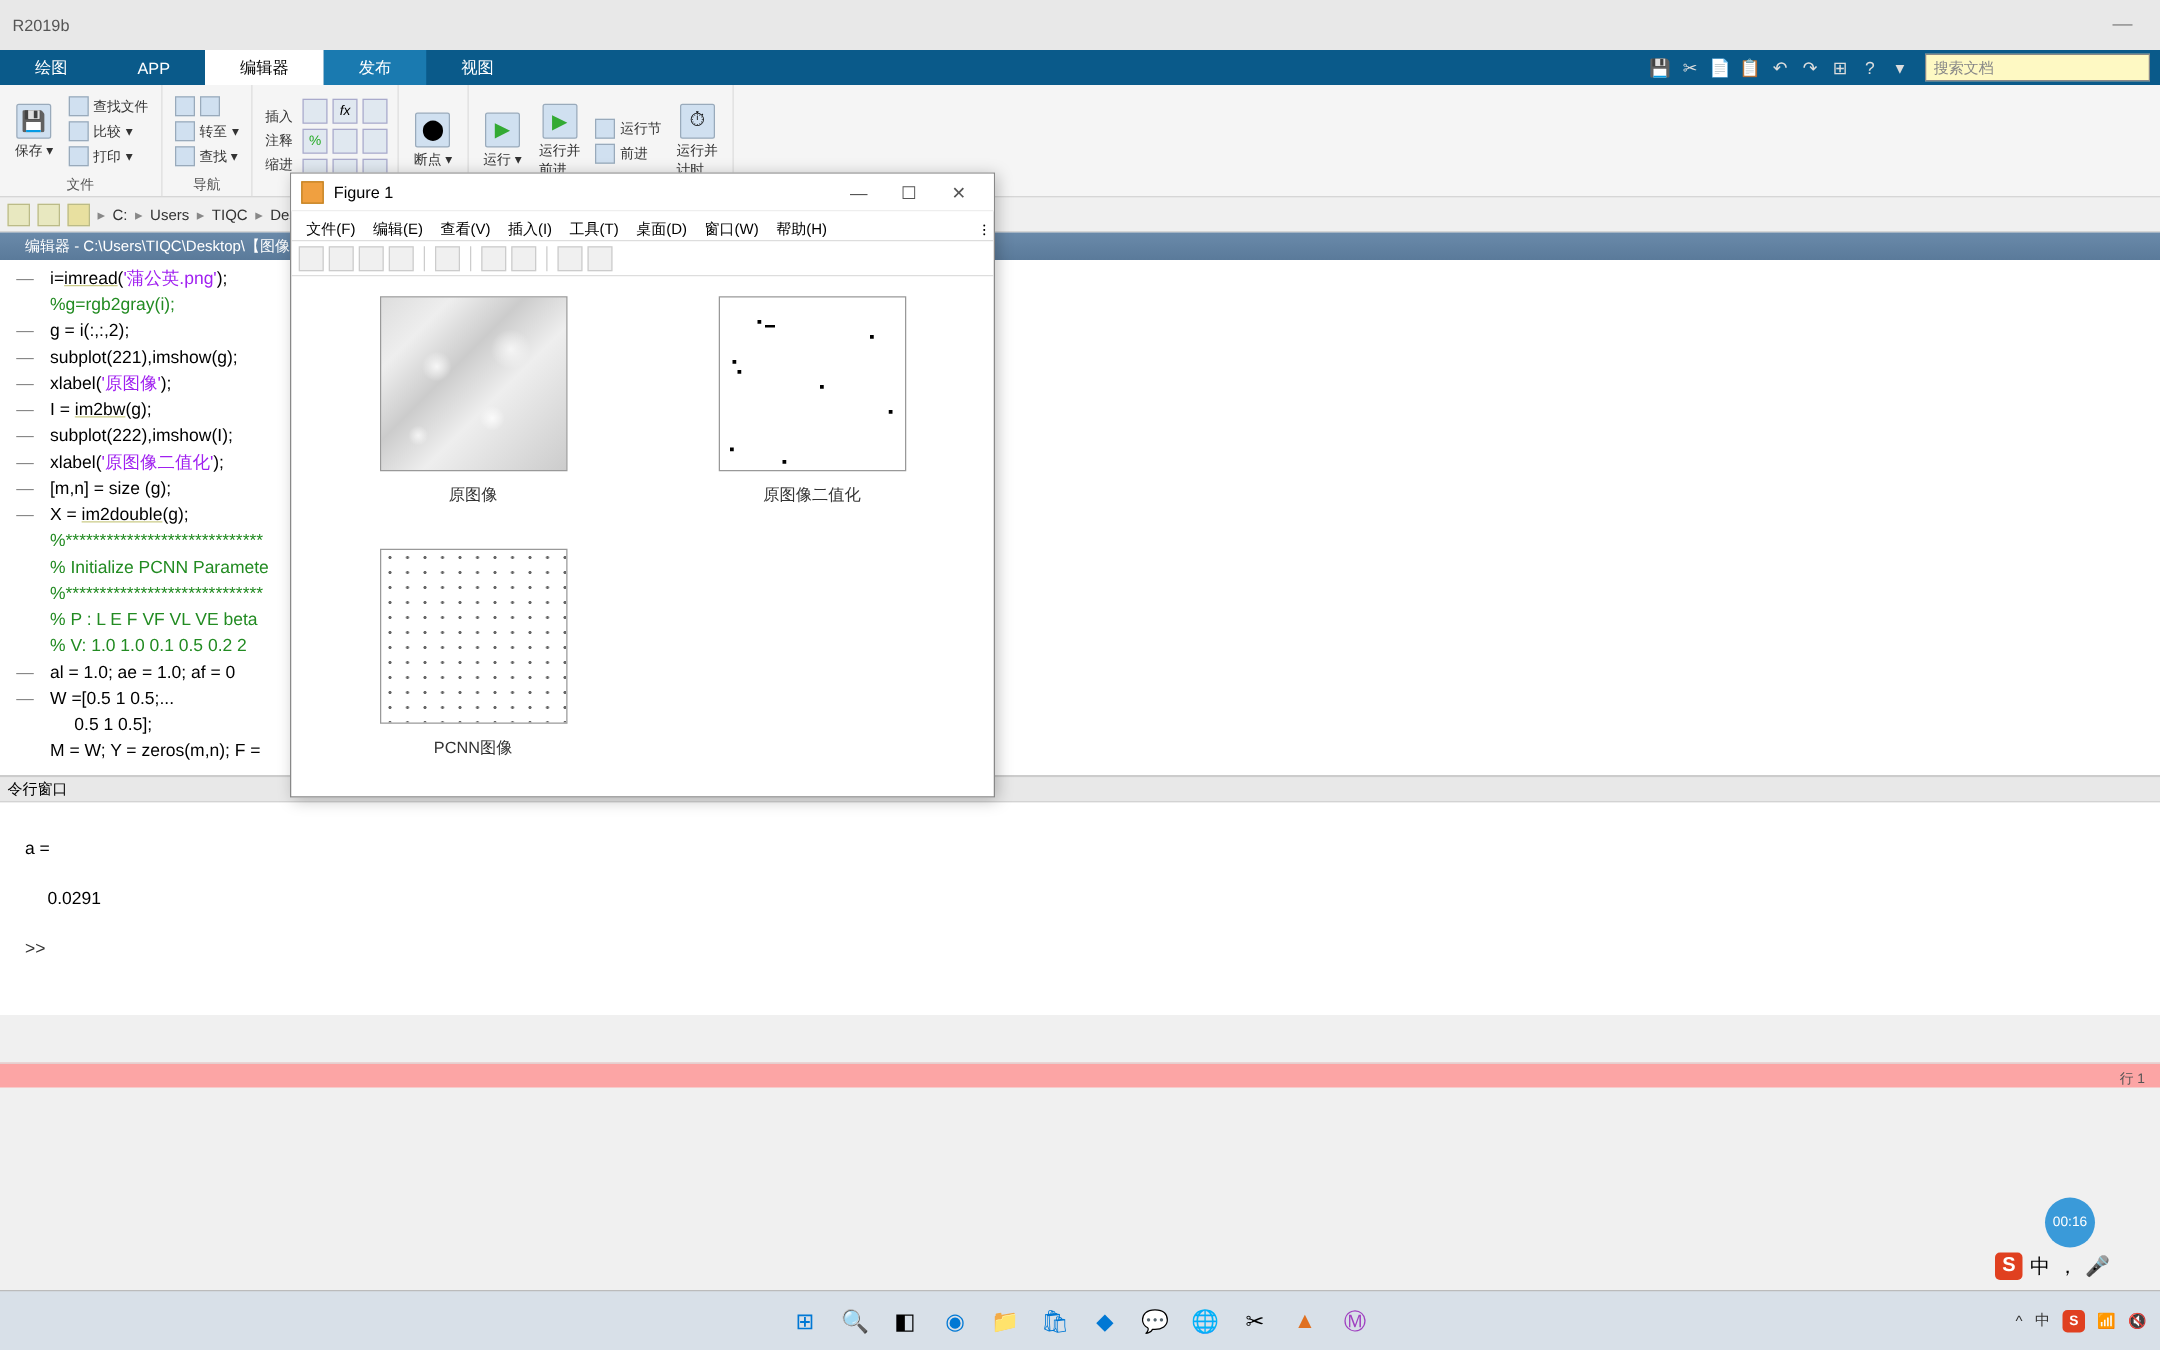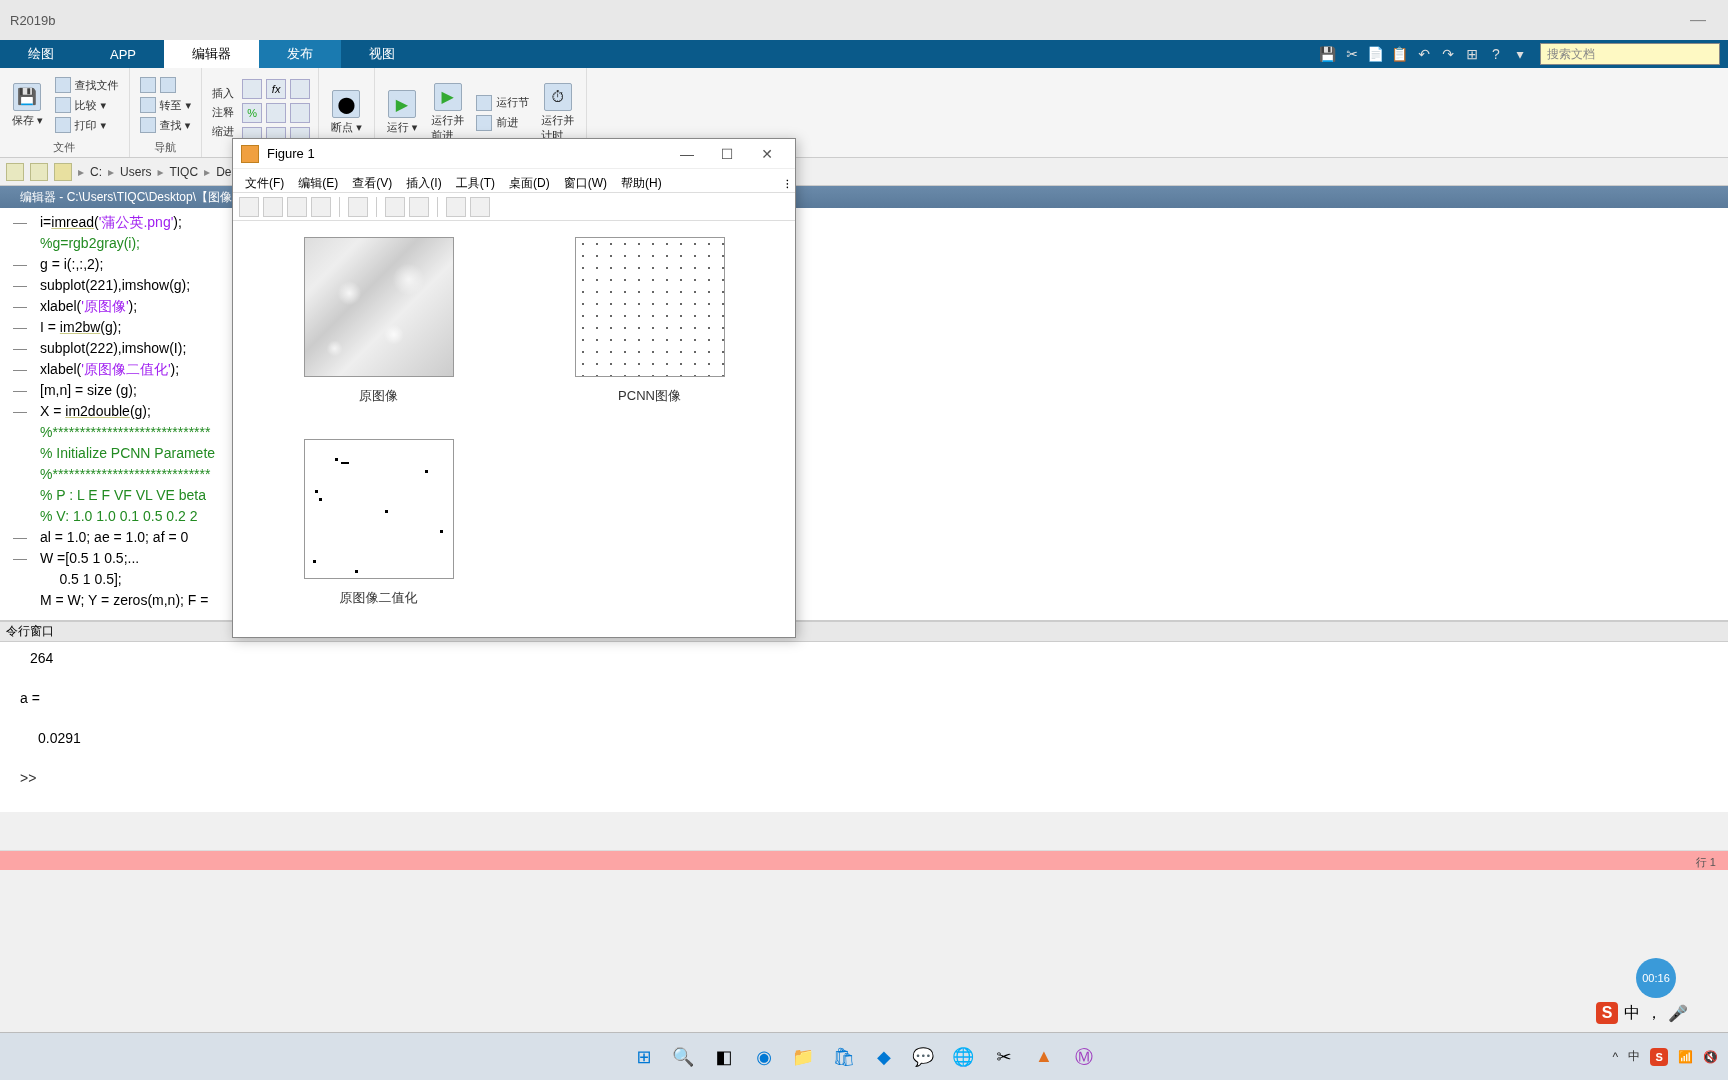--- a/index.html
+++ b/index.html
@@ -309,21 +309,20 @@
       <div class="code">     0.5 1 0.5];</div>
     </div>
     <div class="eline">
       <div class="gutter"></div>
       <div class="code">M = W; Y = zeros(m,n); F =</div>
     </div>
   </div>
 
 <div class="cmd-title">令行窗口</div>
 <div class="cmd-body">
-  <div style="padding-left:10px">264</div>
   <div style="height:20px"></div>
   <div>a =</div>
   <div style="height:20px"></div>
   <div style="padding-left:18px">0.0291</div>
   <div style="height:20px"></div>
   <div class="prompt">&gt;&gt;</div>
 </div>
 
 <div class="statusbar">
     <span>行 1</span>
@@ -362,36 +361,36 @@
     <div class="ft-sep"></div>
     <div class="ft-btn"></div>
     <div class="ft-btn"></div>
   </div>
   <div class="fig-canvas">
     <div class="subplot">
       <div class="sp-img gray-tex"></div>
       <div class="sp-label">原图像</div>
     </div>
     <div class="subplot">
-      <div class="sp-img noise-dots"></div>
-      <div class="sp-label">PCNN图像</div>
-    </div>
-    <div class="subplot">
       <div class="sp-img sparse-dots">
         <div class="d" style="left:30px;top:18px"></div>
           <div class="d" style="left:36px;top:22px;width:8px;height:2px"></div>
         <div class="d" style="left:10px;top:50px"></div>
           <div class="d" style="left:14px;top:58px"></div>
         <div class="d" style="left:80px;top:70px"></div>
           <div class="d" style="left:120px;top:30px"></div>
         <div class="d" style="left:50px;top:130px"></div>
           <div class="d" style="left:8px;top:120px"></div>
         <div class="d" style="left:135px;top:90px"></div>
       </div>
       <div class="sp-label">原图像二值化</div>
+    </div>
+    <div class="subplot">
+      <div class="sp-img noise-dots"></div>
+      <div class="sp-label">PCNN图像</div>
     </div>
   </div>
 </div>
 
 <div class="timer-badge">00:16</div>
 
 <div class="ime-badge">
   <div class="ime-s">S</div>
   <span>中</span>
   <span>，</span>

